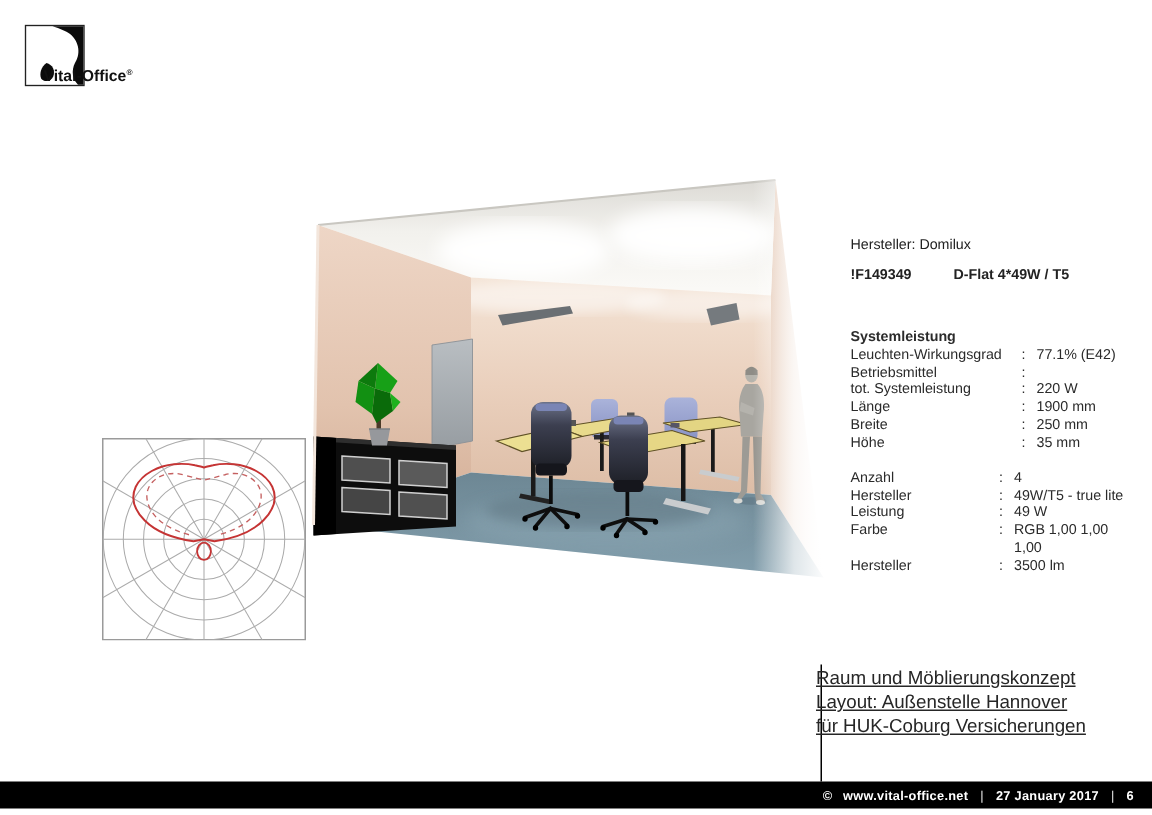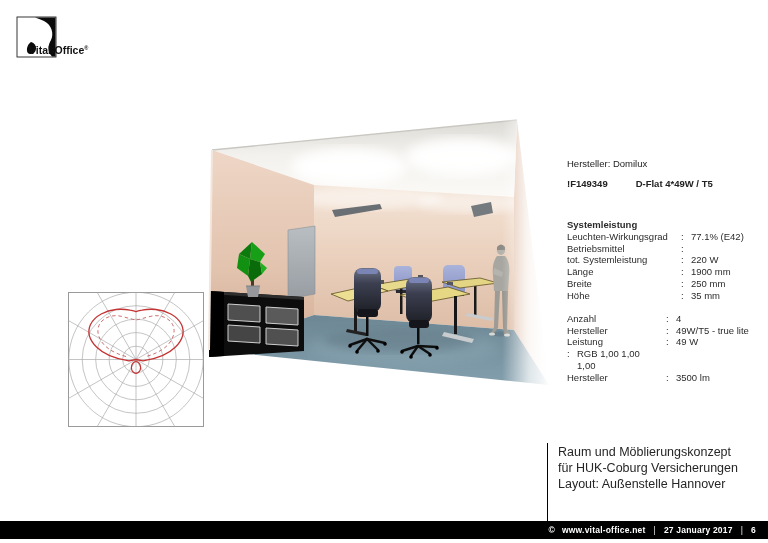--- a/index.html
+++ b/index.html
@@ -19,21 +19,21 @@
   .row{display:flex;line-height:11.7px;}
   .row .lbl{flex:0 0 auto;}
   .ld .lbl{width:114px;}
   .bd .lbl{width:99px;}
   .row .col{width:6px;}
   .row .val{margin-left:4px;white-space:pre-line;}
   #leuchtendaten{top:219px;}
   #bestueckung{top:313px;}
   
   #note-rule{position:absolute;left:547px;top:443px;width:1px;height:78px;background:#000;}
-  .note{position:absolute;left:558px;top:444px;font-size:12.5px;line-height:16px;color:#262626;}
+  .note{position:absolute;left:544px;top:444px;font-size:12.5px;line-height:16px;color:#262626;text-decoration:underline;}
   
   #footer-bar{position:absolute;left:0;top:521px;width:768px;height:18px;background:#000;
               display:flex;align-items:center;justify-content:flex-end;padding-right:12px;box-sizing:border-box;
               color:#fff;font-size:8.5px;font-weight:bold;letter-spacing:.2px;}
   #footer-bar span{display:inline-block;}
   #footer-bar .sp{margin:0 8px;color:#e8e8e8;font-weight:normal;}
   #footer-bar .cr{margin-right:7px;}
   
   #room{position:absolute;left:204px;top:110px;}
   #polar{position:absolute;left:68px;top:292px;}
@@ -341,38 +341,39 @@
           <span class="val">49W/T5 - true lite</span>
         </div>
 
         <div class="row">
           <span class="lbl">Leistung</span>
           <span class="col">:</span>
           <span class="val">49 W</span>
         </div>
 
         <div class="row">
+          <span class="lbl">Farbe</span>
           <span class="col">:</span>
           <span class="val">RGB 1,00 1,00
 1,00</span>
         </div>
 
         <div class="row">
           <span class="lbl">Hersteller</span>
           <span class="col">:</span>
           <span class="val">3500 lm</span>
         </div>
       </div>
   </div>
 
   <div id="note-rule"></div>
   <div class="note">
     <div>Raum und Möblierungskonzept</div>
+    <div>Layout: Außenstelle Hannover</div>
     <div>für HUK-Coburg Versicherungen</div>
-    <div>Layout: Außenstelle Hannover</div>
   </div>
 
   <div id="footer-bar">
     <span class="cr">©</span>
     <span>www.vital-office.net</span>
     <span class="sp">|</span>
     <span>27 January 2017</span>
     <span class="sp">|</span>
     <span>6</span>
   </div>

